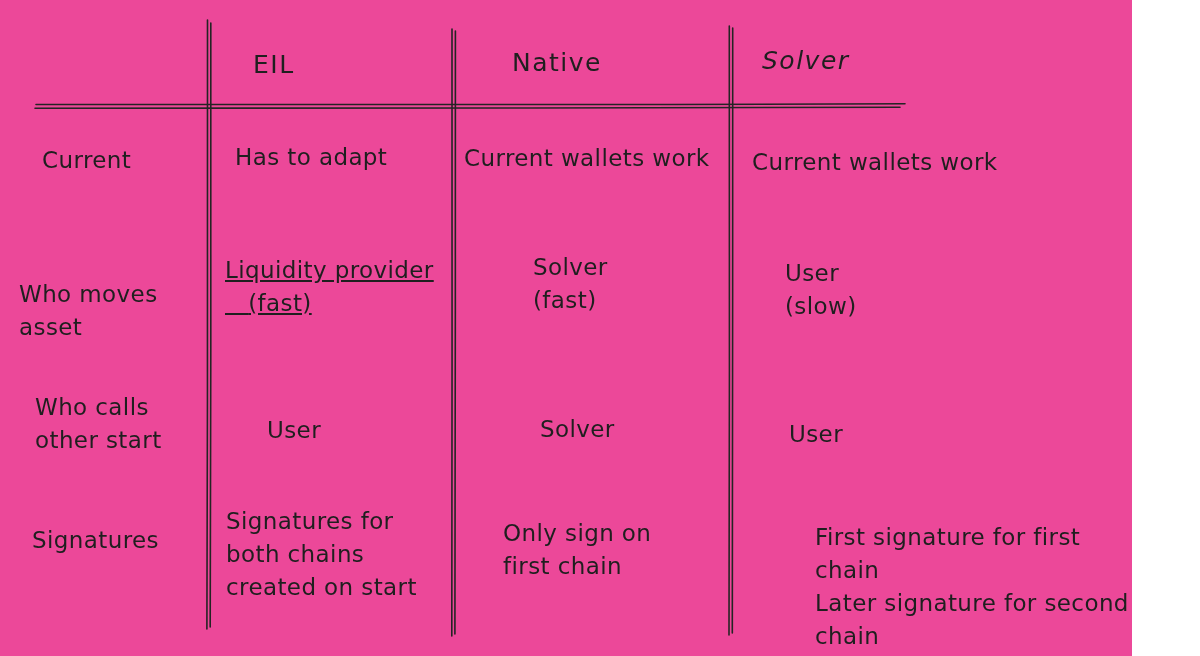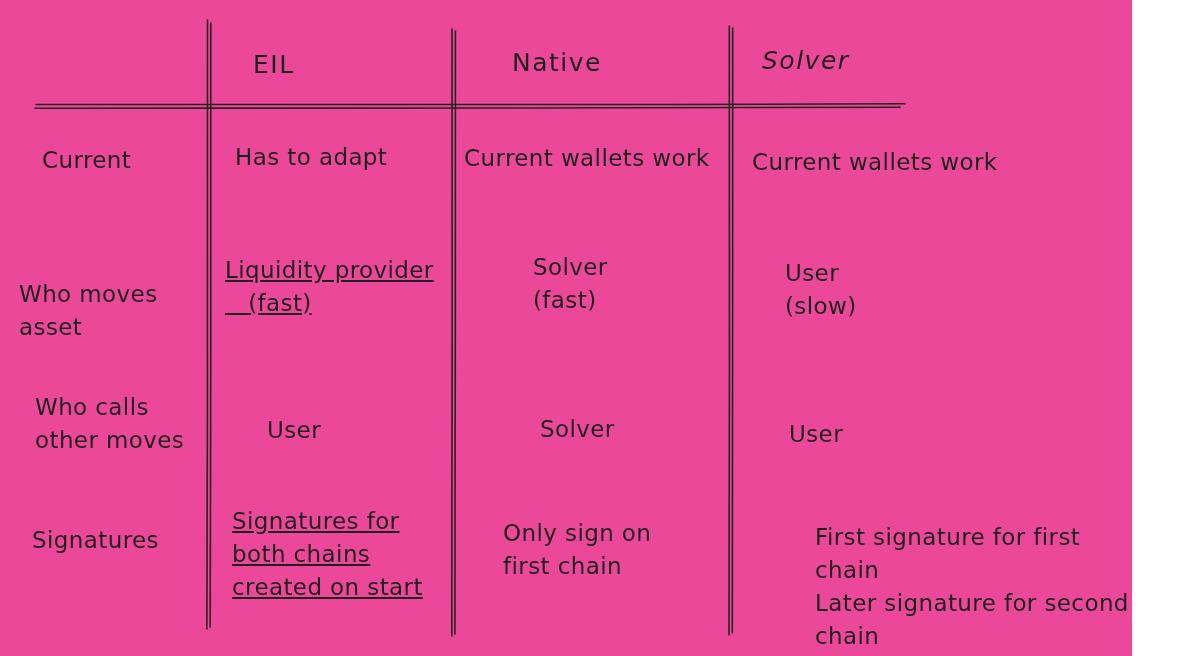--- a/index.html
+++ b/index.html
@@ -39,21 +39,21 @@
   #c-r2-eil   { left: 225px; top: 254px; text-decoration: underline; }
   #c-r2-int   { left: 533px; top: 251px; }
   #c-r2-nat   { left: 785px; top: 257px; }
   
   #r3-label   { left: 35px;  top: 391px; }
   #c-r3-eil   { left: 267px; top: 414px; }
   #c-r3-int   { left: 540px; top: 413px; }
   #c-r3-nat   { left: 789px; top: 418px; }
   
   #r4-label   { left: 32px;  top: 524px; }
-  #c-r4-eil   { left: 232px; top: 505px; text-decoration: underline; }
+  #c-r4-eil   { left: 226px; top: 505px; }
   #c-r4-int   { left: 503px; top: 517px; }
   #c-r4-nat   { left: 803px; top: 521px; margin-left: 12px; }
 </style>
 </head>
 <body>
 
 <div id="canvas">
 
   <svg id="grid-svg" width="1200" height="656" viewBox="0 0 1200 656" fill="none" stroke="#242424" stroke-width="1.6" stroke-linecap="round">
     <g>
@@ -86,21 +86,21 @@
   <div class="t" id="r2-label">Who moves
 asset</div>
   <div class="t" id="c-r2-eil">Liquidity provider
    (fast)</div>
   <div class="t" id="c-r2-int">Solver
 (fast)</div>
   <div class="t" id="c-r2-nat">User
 (slow)</div>
 
   <div class="t" id="r3-label">Who calls
-other moves</div>
+other start</div>
   <div class="t" id="c-r3-eil">User</div>
   <div class="t" id="c-r3-int">Solver</div>
   <div class="t" id="c-r3-nat">User</div>
 
   <div class="t" id="r4-label">Signatures</div>
   <div class="t" id="c-r4-eil">Signatures for
 both chains
 created on start</div>
   <div class="t" id="c-r4-int">Only sign on
 first chain</div>

